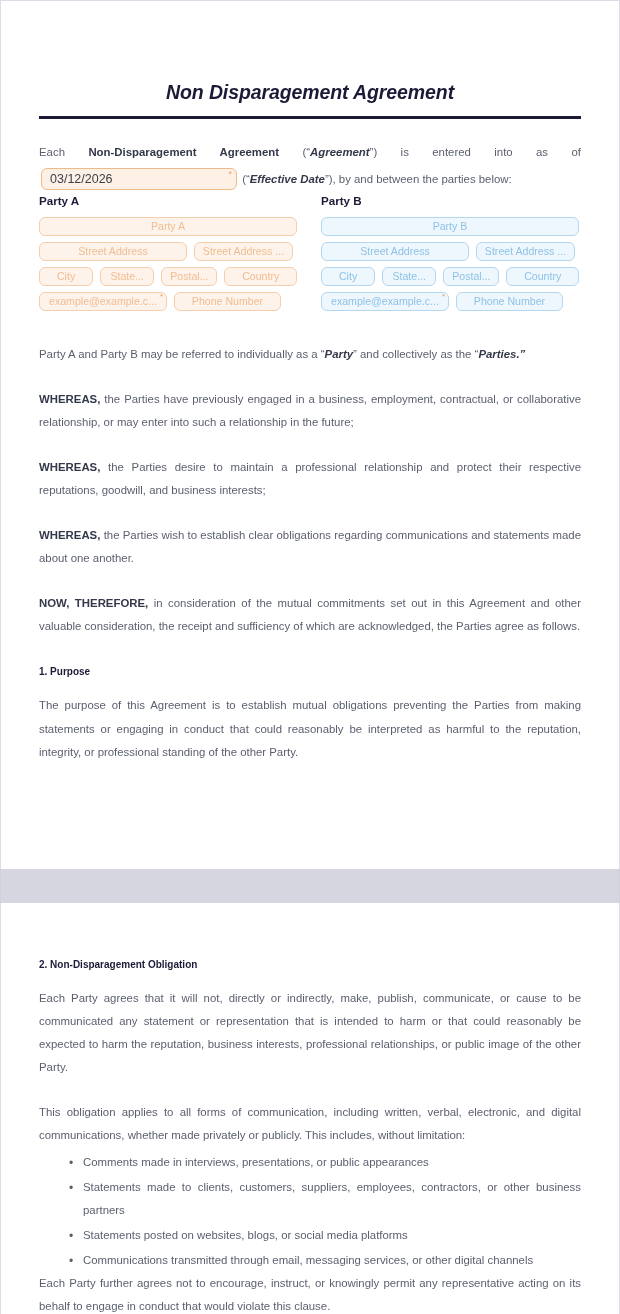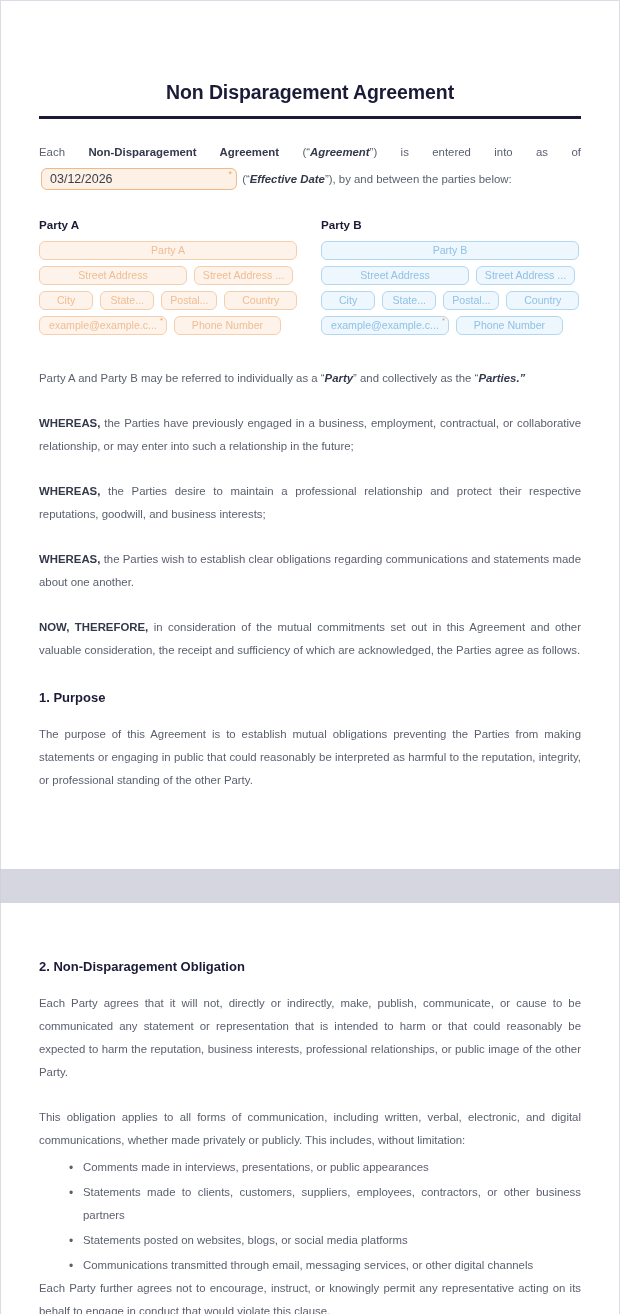--- a/index.html
+++ b/index.html
@@ -47,20 +47,21 @@
 
   
   .doc-title {
     margin: 0;
     text-align: center;
     font-size: 19.5px;
     font-weight: bold;
     color: #1b1b38;
     letter-spacing: -0.1px;
     line-height: 1.2;
+    font-style: italic;
   }
   .title-rule {
     margin-top: 12px;
     height: 3px;
     background: #1b1b38;
     border-bottom: 1px solid #1b1b38;
   }
 
   
   .para {
@@ -73,21 +74,21 @@
   .para + .para { margin-top: 22px; }
   .para b, .para strong { color: #33384a; font-weight: bold; }
   .bi { font-weight: bold; font-style: italic; color: #33384a; }
 
   .intro-para {
     margin-top: 20px;
     line-height: 2.35;
   }
 
   .section-heading {
-    font-size: 13px;
+    font-size: 10px;
     font-weight: bold;
     color: #1b1b38;
     margin: 26px 0 0 0;
     line-height: 1.6;
   }
   .section-heading + .para { margin-top: 14px; }
 
   .bullets {
     margin: 4px 0 0 0;
     padding-left: 30px;
@@ -141,21 +142,20 @@
     color: #3a3f4c;
     margin: 0 2px;
     position: relative;
     top: -1px;
   }
 
   
   .parties {
     display: flex;
     gap: 24px;
-    margin-top: 24px;
   }
   .party-col { width: 258px; }
   .party-label {
     font-size: 11.6px;
     font-weight: bold;
     color: #1b1b38;
     margin-bottom: 8px;
     line-height: 1.4;
   }
   .field-row {
@@ -270,21 +270,21 @@
 
     <p class="para"><b>WHEREAS,</b><span> the Parties have previously engaged in a business, employment, contractual, or collaborative relationship, or may enter into such a relationship in the future;</span></p>
 
     <p class="para"><b>WHEREAS,</b><span> the Parties desire to maintain a professional relationship and protect their respective reputations, goodwill, and business interests;</span></p>
 
     <p class="para"><b>WHEREAS,</b><span> the Parties wish to establish clear obligations regarding communications and statements made about one another.</span></p>
 
     <p class="para"><b>NOW, THEREFORE,</b><span> in consideration of the mutual commitments set out in this Agreement and other valuable consideration, the receipt and sufficiency of which are acknowledged, the Parties agree as follows.</span></p>
 
     <div class="section-heading">1. Purpose</div>
-    <p class="para">The purpose of this Agreement is to establish mutual obligations preventing the Parties from making statements or engaging in public that could reasonably be interpreted as harmful to the reputation, integrity, or professional standing of the other Party.</p>
+    <p class="para">The purpose of this Agreement is to establish mutual obligations preventing the Parties from making statements or engaging in conduct that could reasonably be interpreted as harmful to the reputation, integrity, or professional standing of the other Party.</p>
 
   </div>
 
   <div class="page-gap"></div>
 
   <div class="page page-two">
 
     <div class="section-heading" style="margin-top:0;">2. Non-Disparagement Obligation</div>
     <p class="para">Each Party agrees that it will not, directly or indirectly, make, publish, communicate, or cause to be communicated any statement or representation that is intended to harm or that could reasonably be expected to harm the reputation, business interests, professional relationships, or public image of the other Party.</p>
     <p class="para">This obligation applies to all forms of communication, including written, verbal, electronic, and digital communications, whether made privately or publicly. This includes, without limitation:</p>

